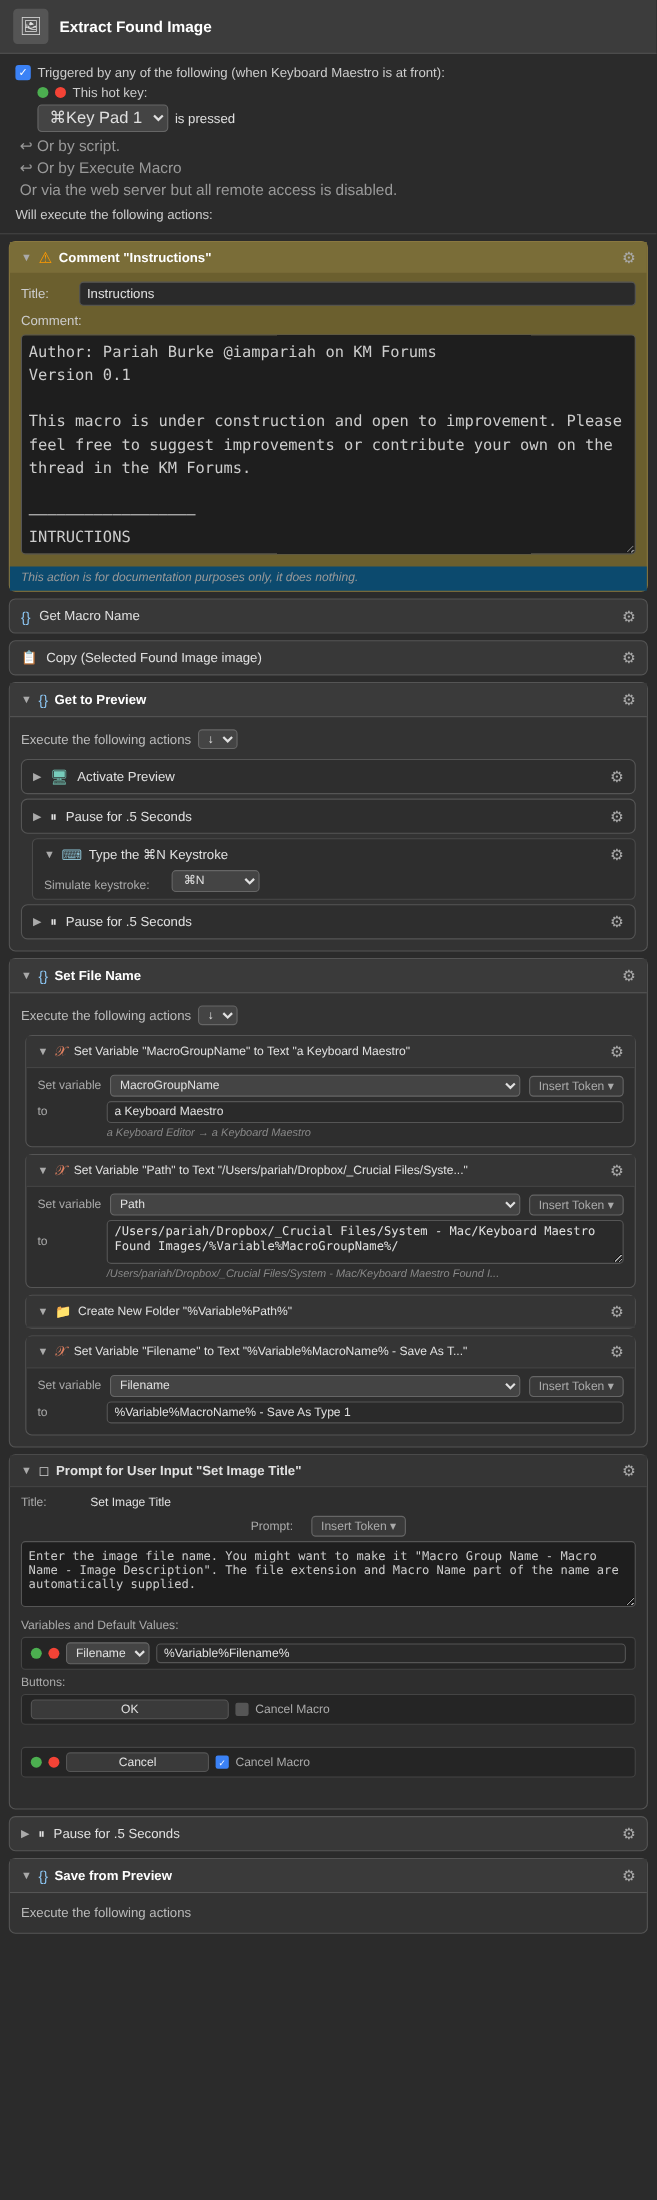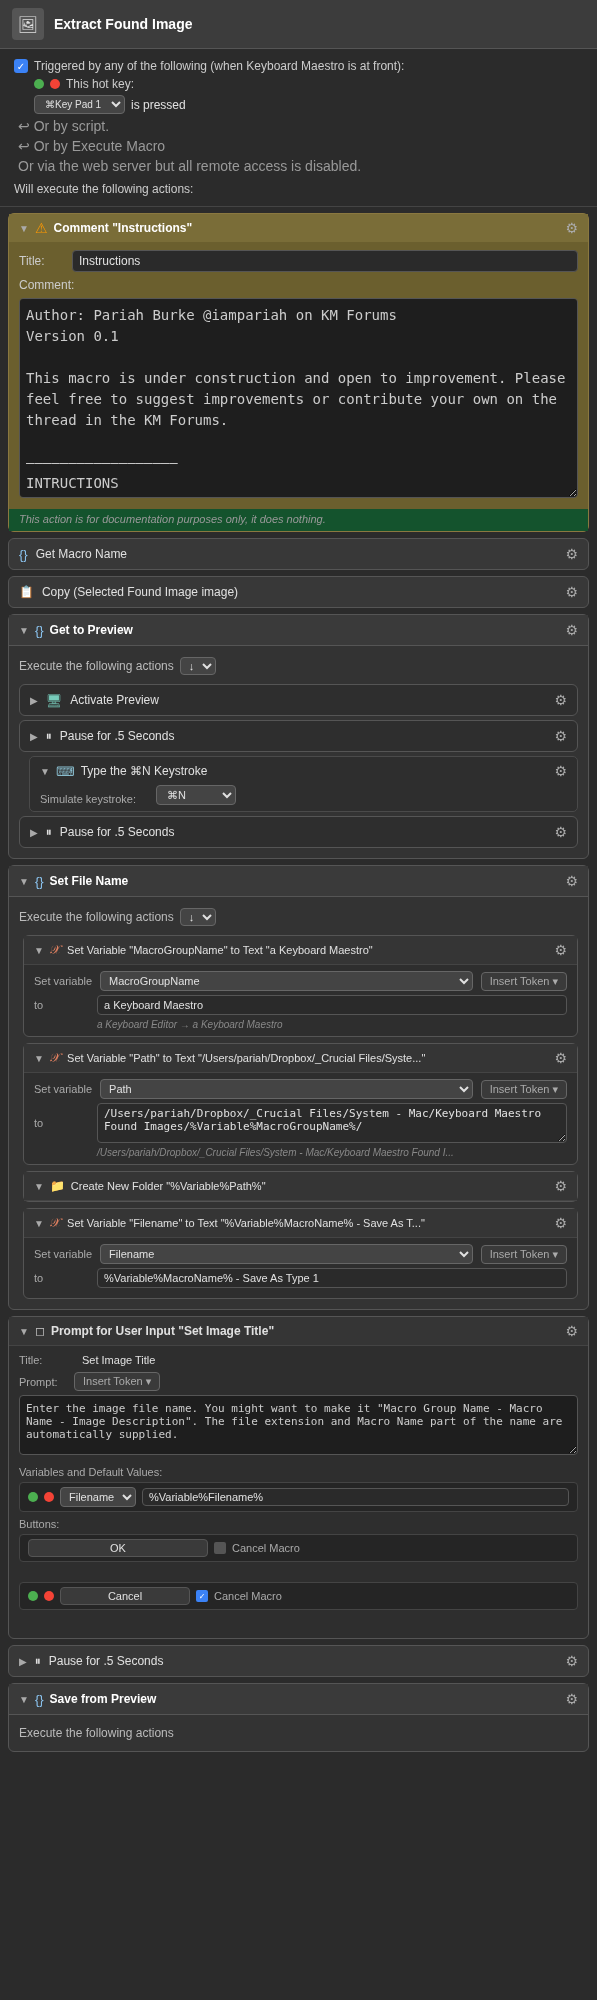--- a/index.html
+++ b/index.html
@@ -55,21 +55,21 @@
     .dot-green { width: 10px; height: 10px; background: #4caf50; border-radius: 50%; display: inline-block; }
     .dot-red { width: 10px; height: 10px; background: #f44336; border-radius: 50%; display: inline-block; }
 
     .hotkey-row {
       display: flex; align-items: center; gap: 6px;
       margin-left: 20px;
       margin-top: 4px;
     }
     .hotkey-select {
       background: #444; border: 1px solid #666; border-radius: 4px;
-      color: #e0e0e0; padding: 2px 6px; font-size: 10px;
+      color: #e0e0e0; padding: 2px 6px; font-size: 15px;
     }
 
     .or-row {
       color: #999; font-size: 14px; margin-top: 4px; margin-left: 4px;
     }
     .execute-label {
       color: #ccc; font-size: 12px; margin-top: 8px;
     }
 
     
@@ -115,21 +115,21 @@
       border-radius: 4px; color: #e0e0e0; padding: 3px 6px; font-size: 12px;
     }
     .comment-textarea {
       width: 100%; background: #1e1e1e; border: 1px solid #555;
       border-radius: 4px; color: #ccc; padding: 6px; font-size: 14px;
       resize: vertical; min-height: 200px; line-height: 1.5;
     }
     .comment-note {
       color: #999; font-size: 11px; font-style: italic;
       padding: 4px 10px 6px;
-      background: #14532d;
+      background: #0c4a6e;
     }
 
     
     .action-row {
       background: #383838;
       border: 1px solid #555;
       border-radius: 6px;
       margin: 6px 8px;
       display: flex; align-items: center;
       padding: 7px 10px;
@@ -615,21 +615,21 @@
         <span class="prompt-icon">◻</span>
         <span style="font-size:12px; color:#e0e0e0; font-weight:bold;">Prompt for User Input "Set Image Title"</span>
       </div>
       <span class="gear-icon">⚙</span>
     </div>
     <div class="prompt-body">
       <div class="prompt-row">
         <span class="prompt-label">Title:</span>
         <span class="prompt-value">Set Image Title</span>
       </div>
-      <div style="display:flex; align-items:center; justify-content:flex-start; margin-bottom:4px;">
+      <div style="display:flex; align-items:center; justify-content:center; margin-bottom:4px;">
         <span class="prompt-label">Prompt:</span>
         <button class="sv-insert-token">Insert Token ▾</button>
       </div>
       <textarea class="prompt-textarea" style="">Enter the image file name. You might want to make it "Macro Group Name - Macro Name - Image Description". The file extension and Macro Name part of the name are automatically supplied.</textarea>
 
       <div class="variables-label" style="margin-top:8px;">Variables and Default Values:</div>
       <div class="variable-item">
         <span class="dot-green"></span>
         <span class="dot-red"></span>
         <select class="var-select">

